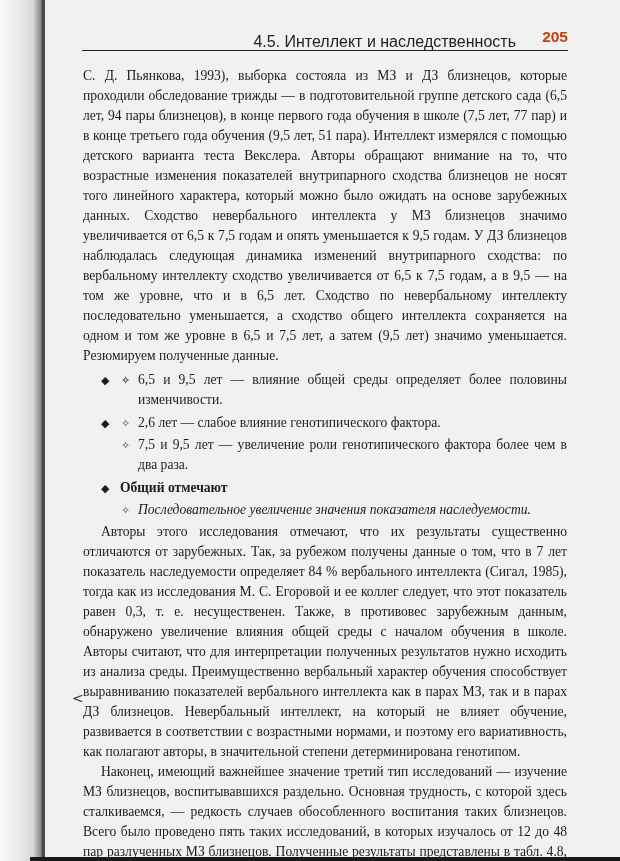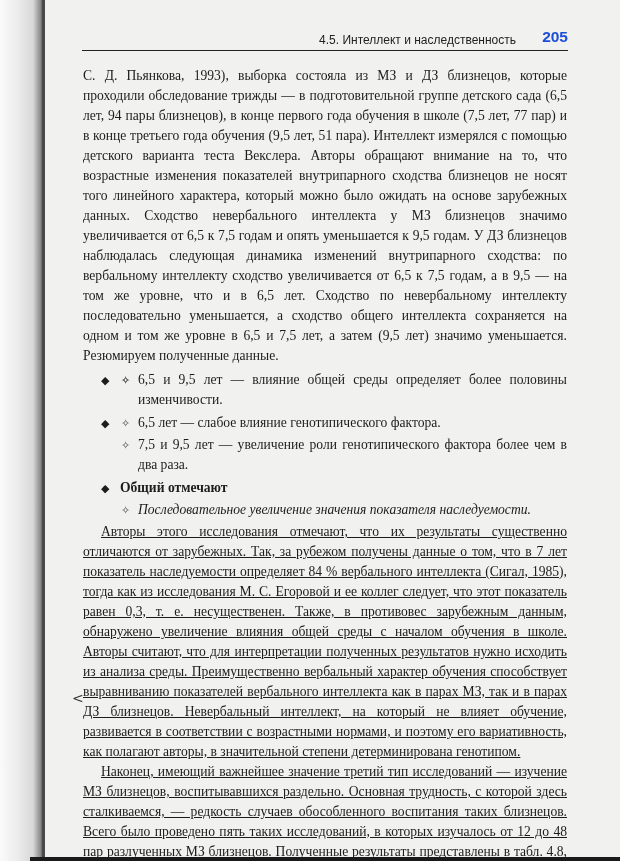--- a/index.html
+++ b/index.html
@@ -18,33 +18,33 @@
   }
   .bottom-edge {
     position: absolute; left: 30px; right: 0; bottom: 0; height: 4px; background: #1a1a1a;
   }
   .header {
     position: absolute; left: 82px; top: 28px; width: 486px; height: 22px;
     border-bottom: 1.3px solid #222;
   }
   .running-head {
     position: absolute; right: 52px; top: 5px;
-    font-family: "Liberation Sans", "DejaVu Sans", sans-serif; font-size: 12px; color: #222;
+    font-family: "Liberation Sans", "DejaVu Sans", sans-serif; font-size: 16px; color: #222;
   }
   .page-number {
     position: absolute; right: 0; top: 0;
-    font-family: "Liberation Sans", "DejaVu Sans", sans-serif; font-size: 15.5px; font-weight: bold; color: #1d4ed8; margin-left: 43px;
+    font-family: "Liberation Sans", "DejaVu Sans", sans-serif; font-size: 15.5px; font-weight: bold; color: #c2410c; margin-left: 43px;
   }
   .text {
     position: absolute; left: 83px; top: 66px; width: 484px;
     font-family: "Liberation Serif", "DejaVu Serif", serif;
     font-size: 13.6px; line-height: 20px; text-align: justify;
   }
   .text p { margin: 0; }
-  .indent { text-indent: 18px; text-decoration: underline; }
+  .indent { text-indent: 18px; }
   .list { margin: 4px 0 2px 0; }
   .l1 { position: relative; padding-left: 37px; font-weight: bold; margin: 3px 0 1px 0; }
   .l1 .marker { position: absolute; left: 18px; top: 0; font-size: 11px; }
   .l2 { position: relative; padding-left: 55px; margin: 2px 0; text-align: justify; }
   .l2 .marker { position: absolute; left: 38px; top: 0; font-size: 11px; color: #444; }
   .italic { font-style: italic; margin-top: 19px; }
   .margin-mark {
     position: absolute; left: 72px; top: 690px; font-size: 14px; color: #333;
     font-family: "DejaVu Sans", sans-serif;
   }
@@ -73,21 +73,21 @@
     <div class="l2">
       <span class="marker">✧</span>
       <span>6,5 и 9,5 лет — влияние общей среды определяет более половины изменчивости.</span>
     </div>
 
     <div class="l1">
       <span class="marker">◆</span>
     </div>
     <div class="l2">
       <span class="marker">✧</span>
-      <span>6,5 лет — слабое влияние генотипического фактора.</span>
+      <span>2,6 лет — слабое влияние генотипического фактора.</span>
     </div>
     <div class="l2">
       <span class="marker">✧</span>
       <span>7,5 и 9,5 лет — увеличение роли генотипического фактора более чем в два раза.</span>
     </div>
 
     <div class="l1">
       <span class="marker">◆</span>
       <span>Общий отмечают</span>
     </div>

